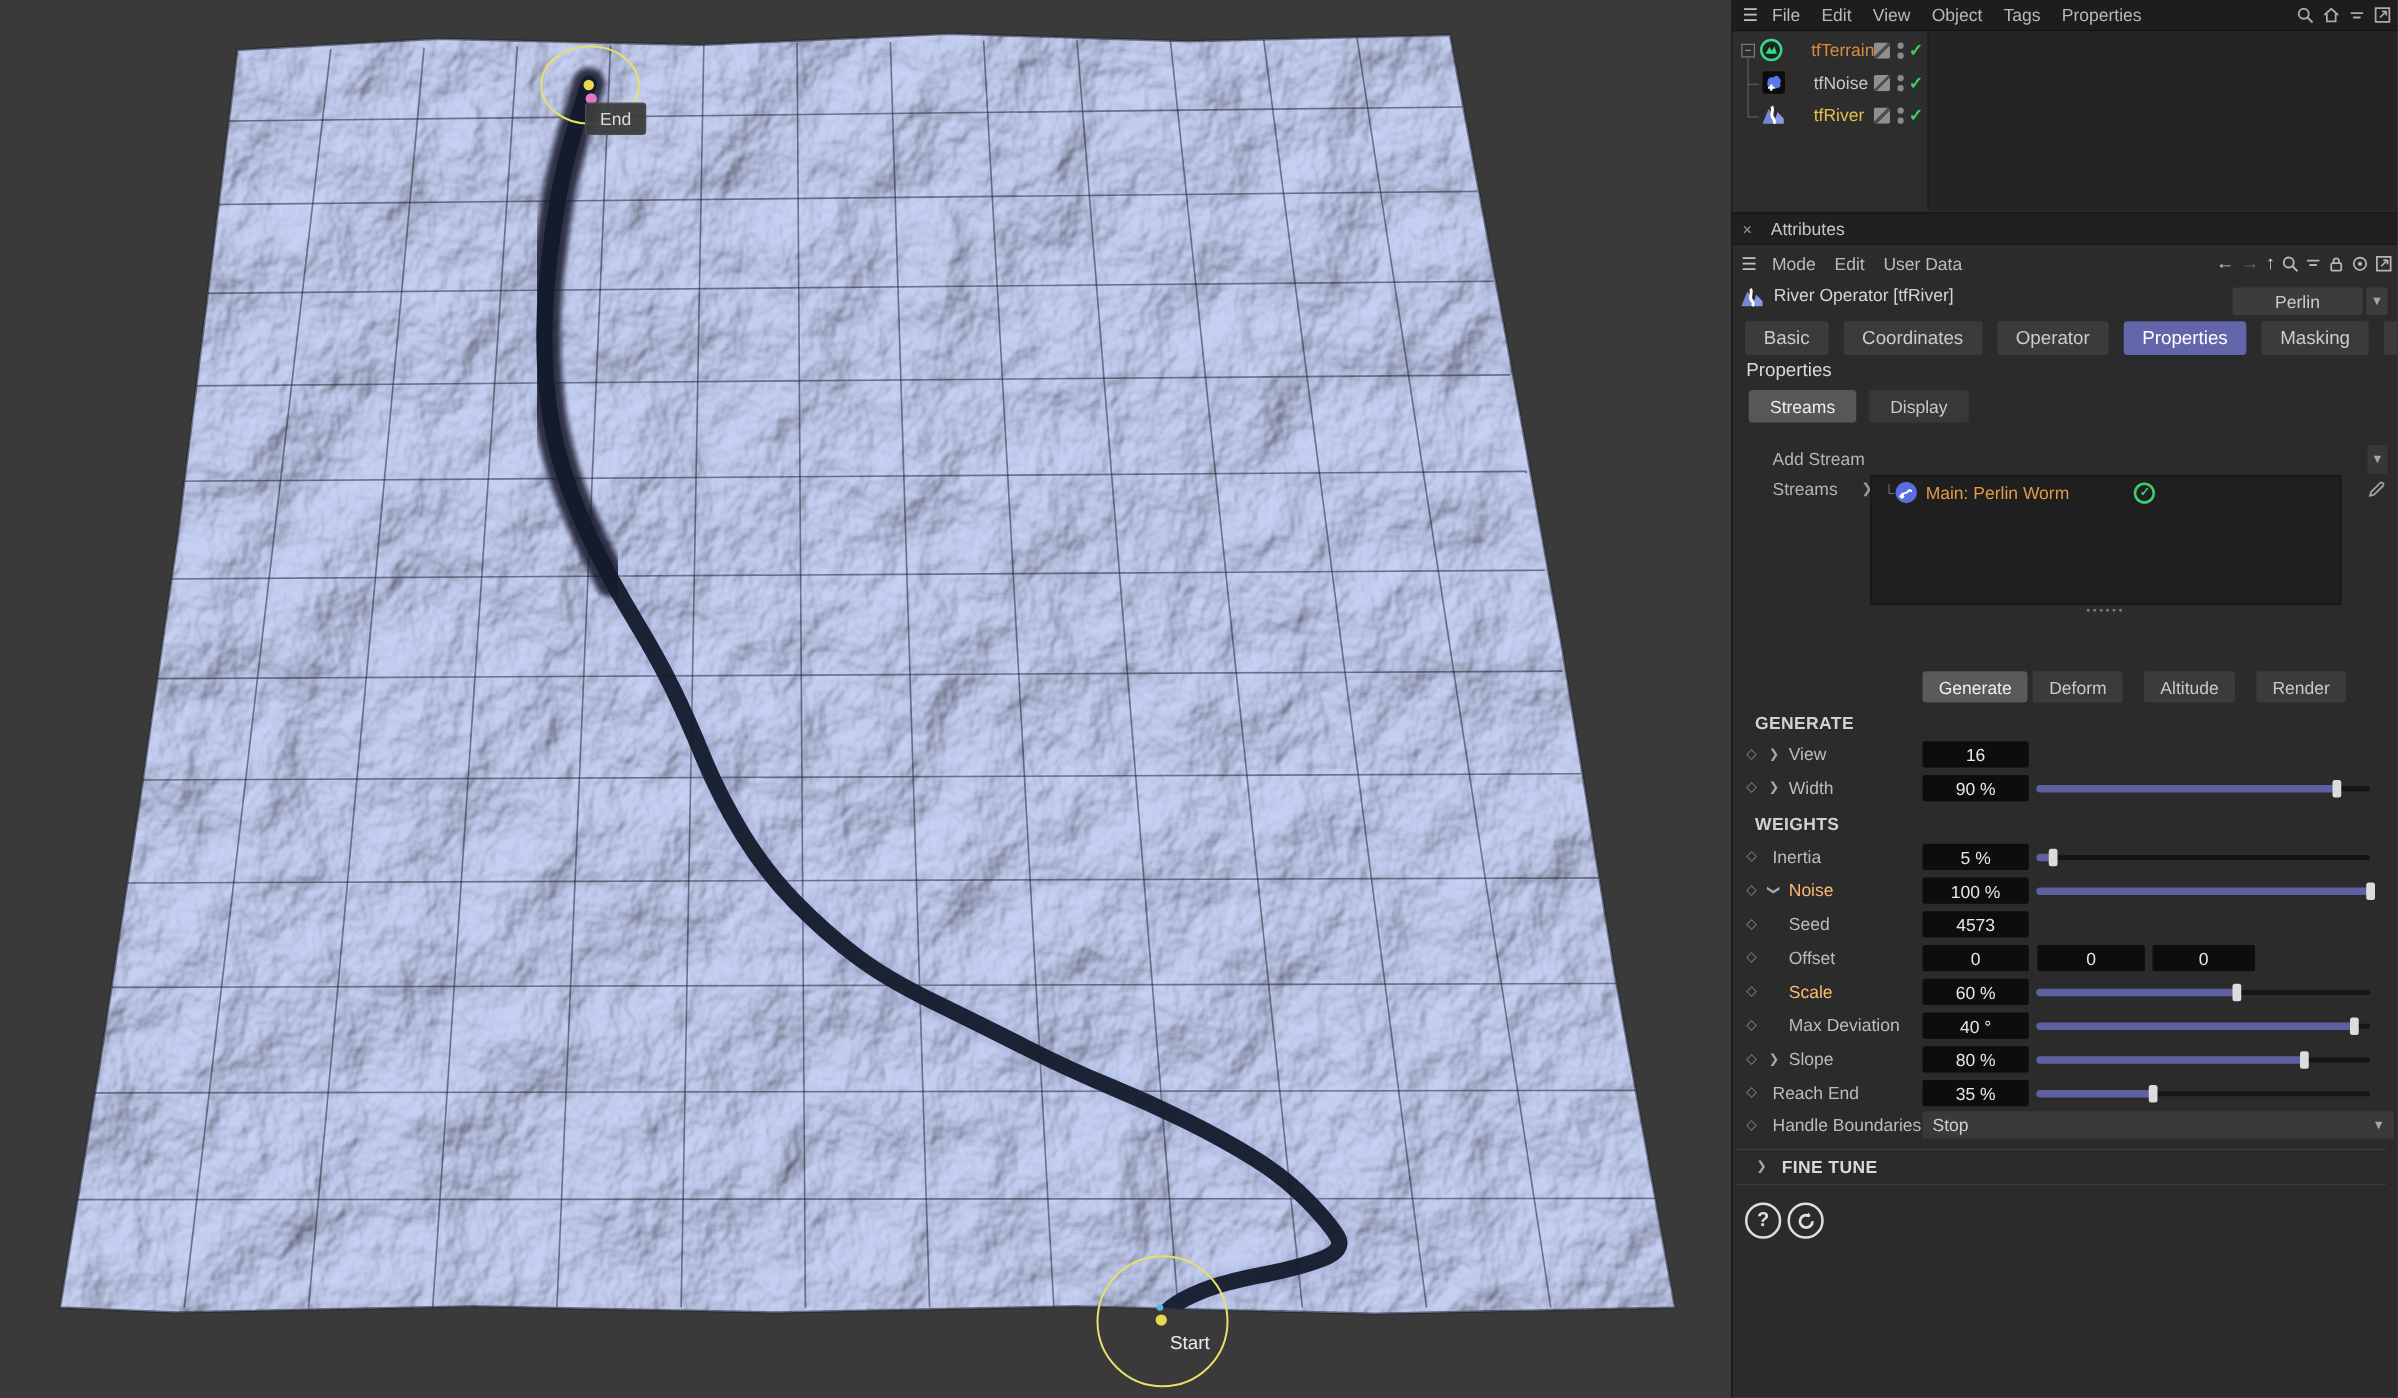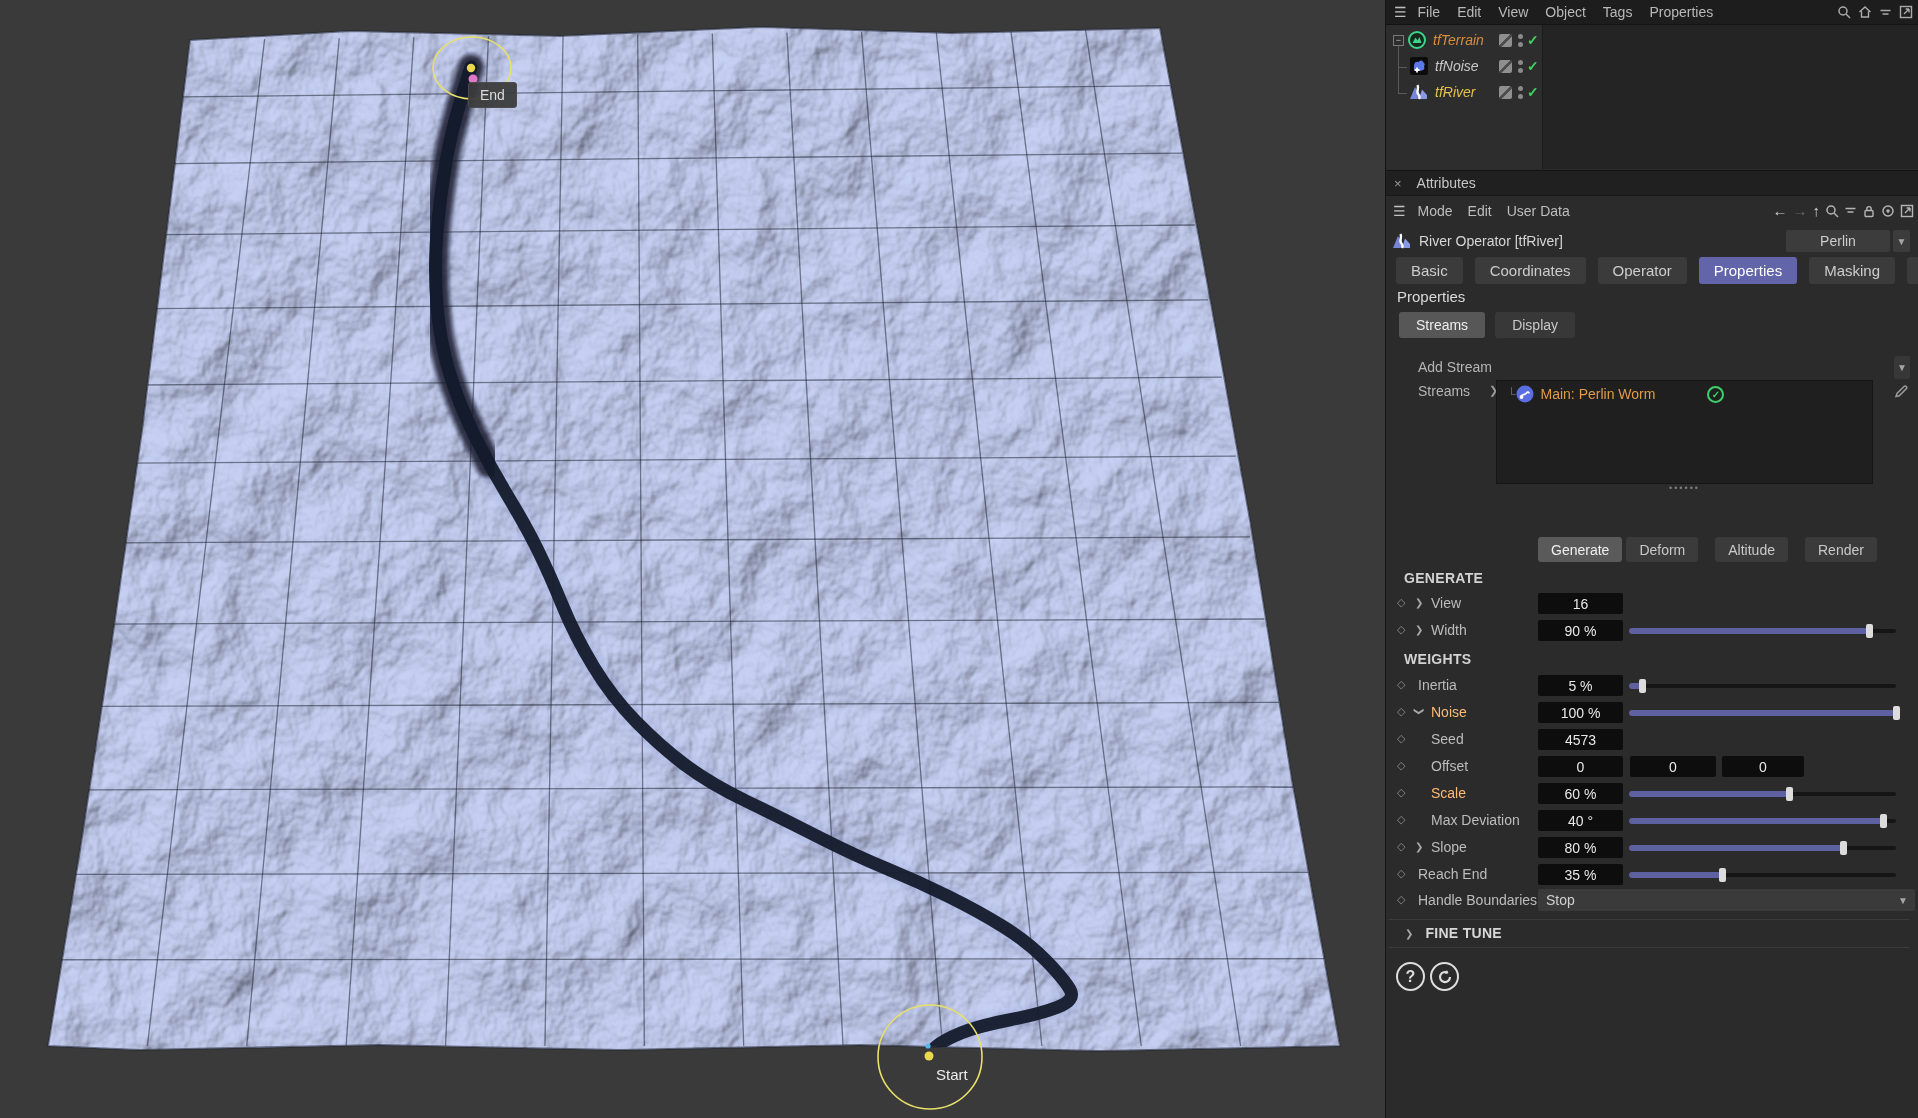--- a/index.html
+++ b/index.html
@@ -15,38 +15,38 @@
   .menubar .items{display:flex;gap:17px;margin-left:11px;}
   .menubar .items span{cursor:default;}
   .hamb{margin-left:8px;color:#c0c0c0;font-size:14px;line-height:1;}
   .mb-icons{position:absolute;right:5px;top:0;height:24px;display:flex;gap:7px;align-items:center;}
   .icon{display:inline-flex;align-items:center;justify-content:center;}
   
   .om{position:absolute;left:0;top:25px;width:100%;height:144px;background:#242424;}
   .om-left{position:absolute;left:0;top:0;width:157px;height:100%;background:#2d2d2d;border-right:1px solid #1b1b1b;box-sizing:border-box;}
   .om-row{position:absolute;left:0;width:157px;height:26px;display:flex;align-items:center;}
   .om-row .oicon{margin-left:0;}
-  .om-row .name{font-size:14px;margin-left:6px;white-space:nowrap;font-style:italic;}
+  .om-row .name{font-size:14px;margin-left:22px;white-space:nowrap;}
   .n-terrain{color:#d78d3c;} .n-noise{color:#c8c8c8;} .n-river{color:#e3c04c;}
   .exp-box{width:11px;height:11px;border:1px solid #7a7a7a;color:#bdbdbd;font-size:9px;line-height:9px;text-align:center;margin:0 3px 0 7px;background:#2d2d2d;box-sizing:border-box;}
   .tree-v{position:absolute;left:12px;top:16px;width:1px;height:53px;background:#5a5a5a;}
   .tree-h{position:absolute;left:12px;width:9px;height:1px;background:#5a5a5a;}
   .slashbox{position:absolute;left:113px;width:13px;height:13px;border-radius:2px;background:#8f8f8f;
     background-image:linear-gradient(135deg,transparent 44%,#4e4e4e 44%,#4e4e4e 58%,transparent 58%);}
   .dots{position:absolute;left:132px;display:flex;flex-direction:column;gap:3px;}
   .dots i{width:5px;height:5px;border-radius:50%;background:#8a8a8a;}
   .chk{position:absolute;left:141px;color:#3fd05c;font-size:14px;font-weight:bold;}
   
   .attr-title{position:absolute;left:0;top:170px;width:100%;height:26px;background:#202020;border-top:1px solid #141414;border-bottom:1px solid #191919;display:flex;align-items:center;font-size:14px;color:#c6c6c6;box-sizing:border-box;}
   .attr-title .x{margin-left:8px;color:#9a9a9a;font-size:13px;}
   .attr-title .t{margin-left:15px;}
   .attr-menu{position:absolute;left:0;top:197px;width:100%;height:27px;display:flex;align-items:center;font-size:14px;color:#bdbdbd;}
   .attr-menu .items{display:flex;gap:15px;margin-left:12px;}
   .am-icons{position:absolute;right:4px;display:flex;gap:5px;align-items:center;}
-  .objheader{position:absolute;left:0;top:228px;width:100%;height:26px;display:flex;align-items:center;}
+  .objheader{position:absolute;left:0;top:228px;width:100%;height:26px;display:flex;align-items:flex-start;}
   .objheader .title{margin-left:7px;font-size:14px;color:#d6d6d6;}
   .preset{position:absolute;left:400px;top:230px;width:104px;height:22px;background:#3c3c3c;border-radius:2px;color:#cccccc;display:flex;align-items:center;justify-content:center;font-size:14px;}
   .preset-arrow{position:absolute;left:507px;top:230px;width:17px;height:22px;background:#3c3c3c;border-radius:2px;display:flex;align-items:center;justify-content:center;color:#a5a5a5;font-size:10px;}
   .tabs{position:absolute;left:10px;top:257px;display:flex;gap:12px;}
   .tab{height:27px;padding:0 15px;background:#3b3b3b;border-radius:3px;color:#cccccc;display:flex;align-items:center;font-size:15px;}
   .tab.active{background:#6365aa;color:#ffffff;}
   .props-h{position:absolute;left:11px;top:288px;font-size:15px;color:#dadada;}
   .subtabs{position:absolute;left:13px;top:312px;display:flex;gap:10px;}
   .subtab{height:26px;padding:0 17px;background:#383838;border-radius:3px;color:#c9c9c9;font-size:14px;display:flex;align-items:center;}
   .subtab.active{background:#575757;color:#eeeeee;}

